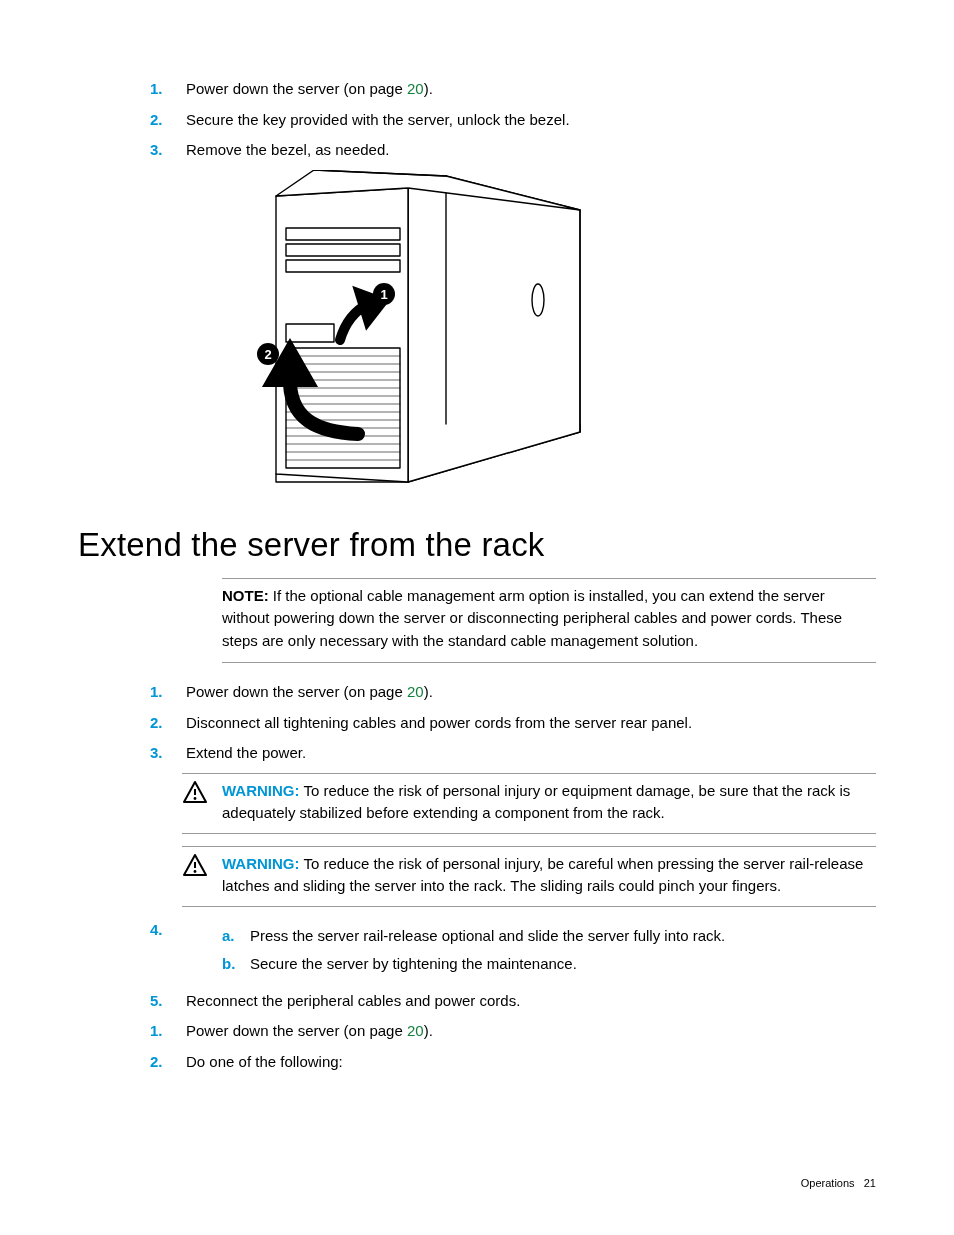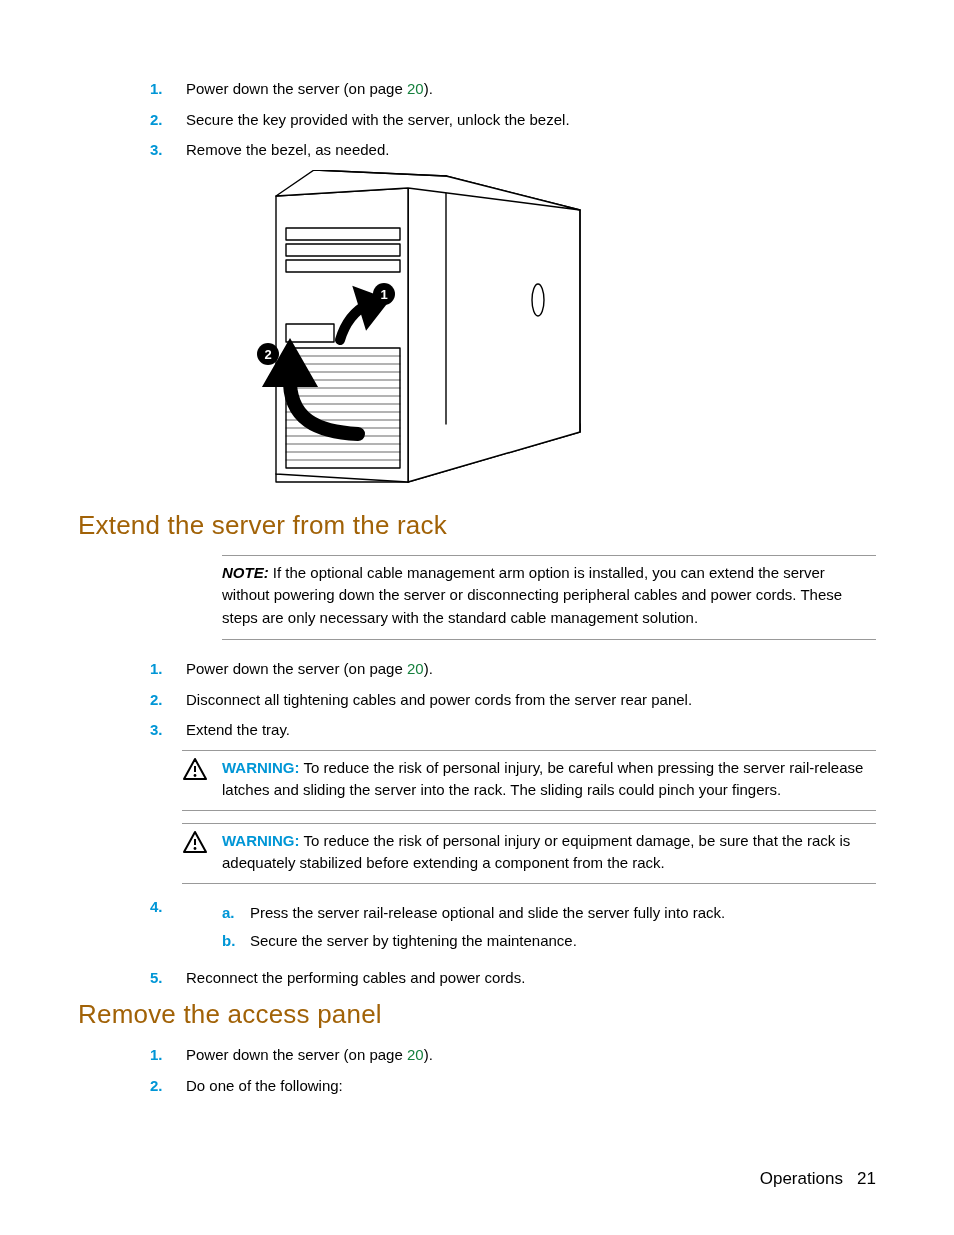--- a/index.html
+++ b/index.html
@@ -38,39 +38,38 @@
   }
   .li-alpha {
     color: #0096d6;
     font-weight: 600;
     min-width: 28px;
   }
   .link {
     color: #15803d;
   }
   h1 {
-    color: #a16207;
+    color: #000000;
     font-weight: 300;
-    font-size: 26px;
+    font-size: 33px;
     margin-bottom: 14px;
-    margin-top: 10px;
+    margin-top: 26px;
     letter-spacing: 0.2px;
   }
   .note-block {
     margin-left: 144px;
     margin-right: 0;
     padding: 6px 0 10px 0;
     border-top: 1px solid #999;
     border-bottom: 1px solid #999;
     line-height: 1.5;
     margin-bottom: 18px;
   }
   .note-block .label {
     font-weight: 700;
-    font-style: italic;
   }
   .warn-row {
     display: flex;
     margin-left: 104px;
     border-top: 1px solid #999;
     border-bottom: 1px solid #999;
     padding: 6px 0 8px 0;
     margin-top: 6px;
     margin-bottom: 12px;
     line-height: 1.5;
@@ -101,21 +100,21 @@
   .figure {
     margin-left: 90px;
     margin-top: 6px;
     margin-bottom: 4px;
   }
   .figure svg { display: block; }
   .footer {
     position: absolute;
     bottom: 46px;
     right: 78px;
-    font-size: 17px;
+    font-size: 11px;
   }
 </style>
 </head>
 <body>
 
 <div class="page">
 
 
   <ol class="top-list">
     <li>
@@ -206,49 +205,49 @@
       <span class="li-body">
         <span>Power down the server (on page </span><span class="link">20</span><span>).</span>
       </span>
     </li>
     <li>
       <span class="li-num">2.</span>
       <span class="li-body">Disconnect all tightening cables and power cords from the server rear panel.</span>
     </li>
     <li>
       <span class="li-num">3.</span>
-      <span class="li-body">Extend the tray.</span>
+      <span class="li-body">Extend the power.</span>
     </li>
   </ol>
 
   <div class="warn-row">
     <div class="warn-icon">
       <svg width="26" height="24" viewBox="0 0 26 24">
           <path d="M13 2 L24 22 L2 22 Z" fill="none" stroke="#000" stroke-width="2" stroke-linejoin="round"></path>
           <line x1="13" y1="9" x2="13" y2="15" stroke="#000" stroke-width="2"></line>
           <circle cx="13" cy="18.5" r="1.4" fill="#000"></circle>
         </svg>
     </div>
     <div class="warn-text">
       <span class="label">WARNING:</span>
-      <span>To reduce the risk of personal injury, be careful when pressing the server rail-release latches and sliding the server into the rack. The sliding rails could pinch your fingers.</span>
+      <span>To reduce the risk of personal injury or equipment damage, be sure that the rack is adequately stabilized before extending a component from the rack.</span>
     </div>
   </div>
 
   <div class="warn-row">
     <div class="warn-icon">
       <svg width="26" height="24" viewBox="0 0 26 24">
           <path d="M13 2 L24 22 L2 22 Z" fill="none" stroke="#000" stroke-width="2" stroke-linejoin="round"></path>
           <line x1="13" y1="9" x2="13" y2="15" stroke="#000" stroke-width="2"></line>
           <circle cx="13" cy="18.5" r="1.4" fill="#000"></circle>
         </svg>
     </div>
     <div class="warn-text">
       <span class="label">WARNING:</span>
-      <span>To reduce the risk of personal injury or equipment damage, be sure that the rack is adequately stabilized before extending a component from the rack.</span>
+      <span>To reduce the risk of personal injury, be careful when pressing the server rail-release latches and sliding the server into the rack. The sliding rails could pinch your fingers.</span>
     </div>
   </div>
 
   <ol class="top-list">
     <li>
       <span class="li-num">4.</span>
       <span class="li-body">
         <ol class="sub-list">
           <li>
             <span class="li-alpha">a.</span>
@@ -256,25 +255,24 @@
           </li>
           <li>
             <span class="li-alpha">b.</span>
             <span class="li-body">Secure the server by tightening the maintenance.</span>
           </li>
         </ol>
       </span>
     </li>
     <li>
       <span class="li-num">5.</span>
-      <span class="li-body">Reconnect the performing cables and power cords.</span>
-    </li>
-  </ol>
-
-  <h1>Remove the access panel</h1>
+      <span class="li-body">Reconnect the peripheral cables and power cords.</span>
+    </li>
+  </ol>
+
 
   <ol class="top-list">
     <li>
       <span class="li-num">1.</span>
       <span class="li-body">
         <span>Power down the server (on page </span><span class="link">20</span><span>).</span>
       </span>
     </li>
     <li>
       <span class="li-num">2.</span>

